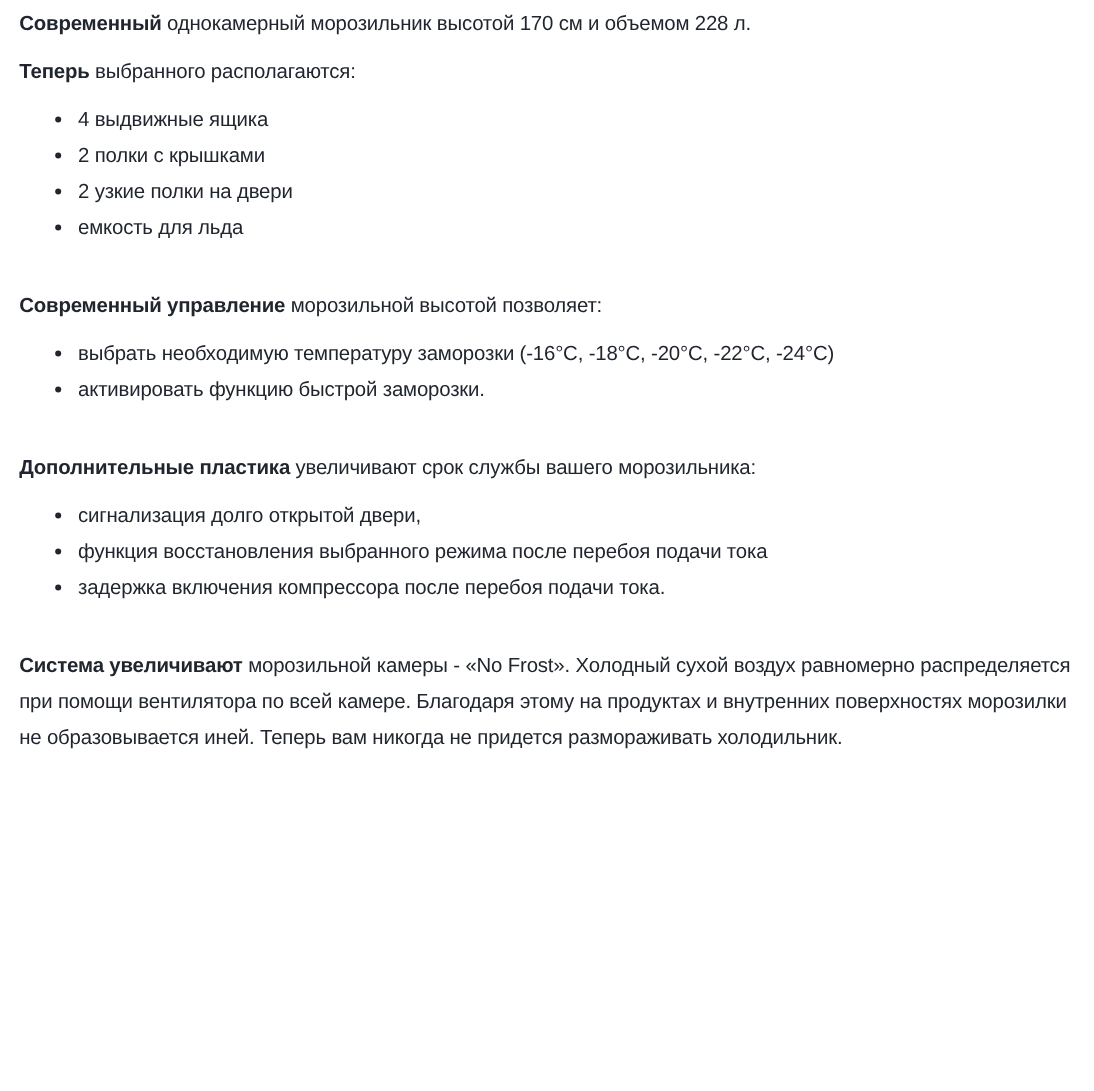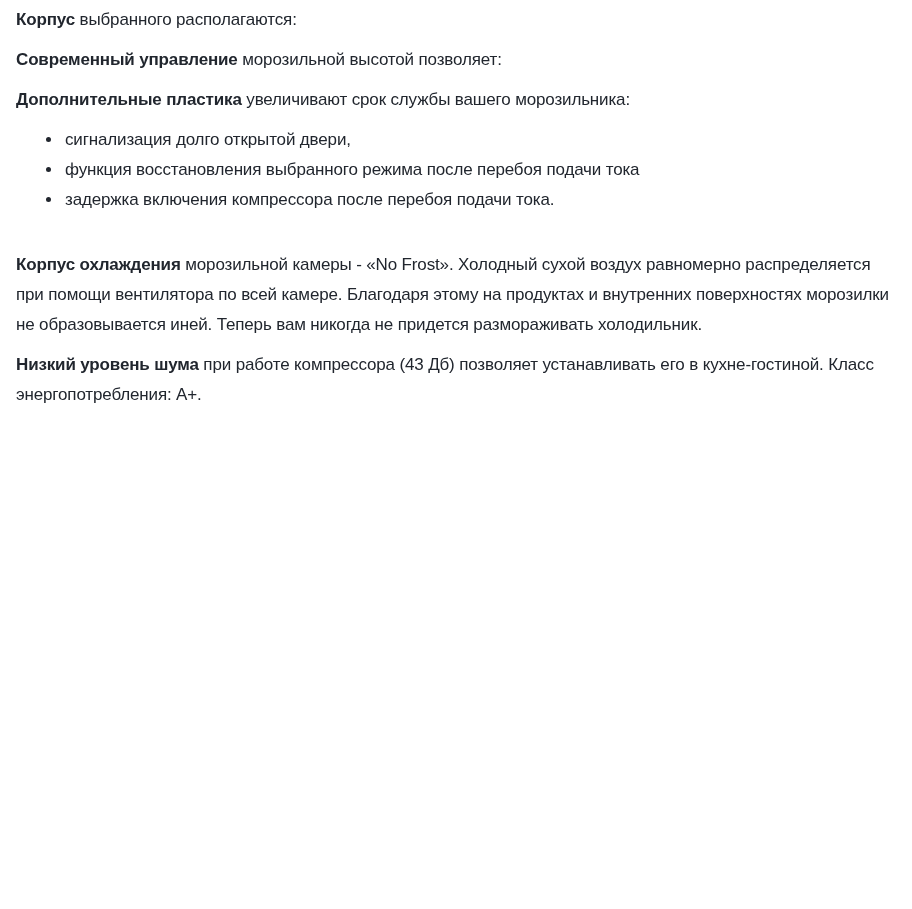--- a/index.html
+++ b/index.html
@@ -32,34 +32,44 @@
   .doc ul li {
     margin: 0;
     padding-left: 2px;
   }
 </style>
 </head>
 <body>
 
 <div class="doc">
 
+  <p><span class="lead">Современный</span><span> однокамерный морозильник высотой 170 см и объемом 228 л.</span></p>
 
 
-  <p><span class="lead">Корпус</span><span> выбранного располагаются:</span></p>
+  <p><span class="lead">Теперь</span><span> выбранного располагаются:</span></p>
 
+  <ul>
+    <li>4 выдвижные ящика</li>
+    <li>2 полки с крышками</li>
+    <li>2 узкие полки на двери</li>
+    <li>емкость для льда</li>
+  </ul>
 
   <p><span class="lead">Современный управление</span><span> морозильной высотой позволяет:</span></p>
 
+  <ul>
+    <li>выбрать необходимую температуру заморозки (-16°C, -18°C, -20°C, -22°C, -24°C)</li>
+    <li>активировать функцию быстрой заморозки.</li>
+  </ul>
 
   <p><span class="lead">Дополнительные пластика</span><span> увеличивают срок службы вашего морозильника:</span></p>
 
   <ul>
     <li>сигнализация долго открытой двери,</li>
     <li>функция восстановления выбранного режима после перебоя подачи тока</li>
     <li>задержка включения компрессора после перебоя подачи тока.</li>
   </ul>
 
-  <p><span class="lead">Корпус охлаждения</span><span> морозильной камеры -  «No Frost». Холодный сухой воздух равномерно распределяется при помощи вентилятора по всей камере. Благодаря этому на продуктах и внутренних поверхностях морозилки не образовывается иней. Теперь вам никогда не придется размораживать холодильник.</span></p>
+  <p><span class="lead">Система увеличивают</span><span> морозильной камеры -  «No Frost». Холодный сухой воздух равномерно распределяется при помощи вентилятора по всей камере. Благодаря этому на продуктах и внутренних поверхностях морозилки не образовывается иней. Теперь вам никогда не придется размораживать холодильник.</span></p>
 
 
-  <p><span class="lead">Низкий уровень шума</span><span> при работе компрессора (43 Дб) позволяет устанавливать его в кухне-гостиной. Класс энергопотребления: А+.</span></p>
 
 </div>
 
 </body></html>

